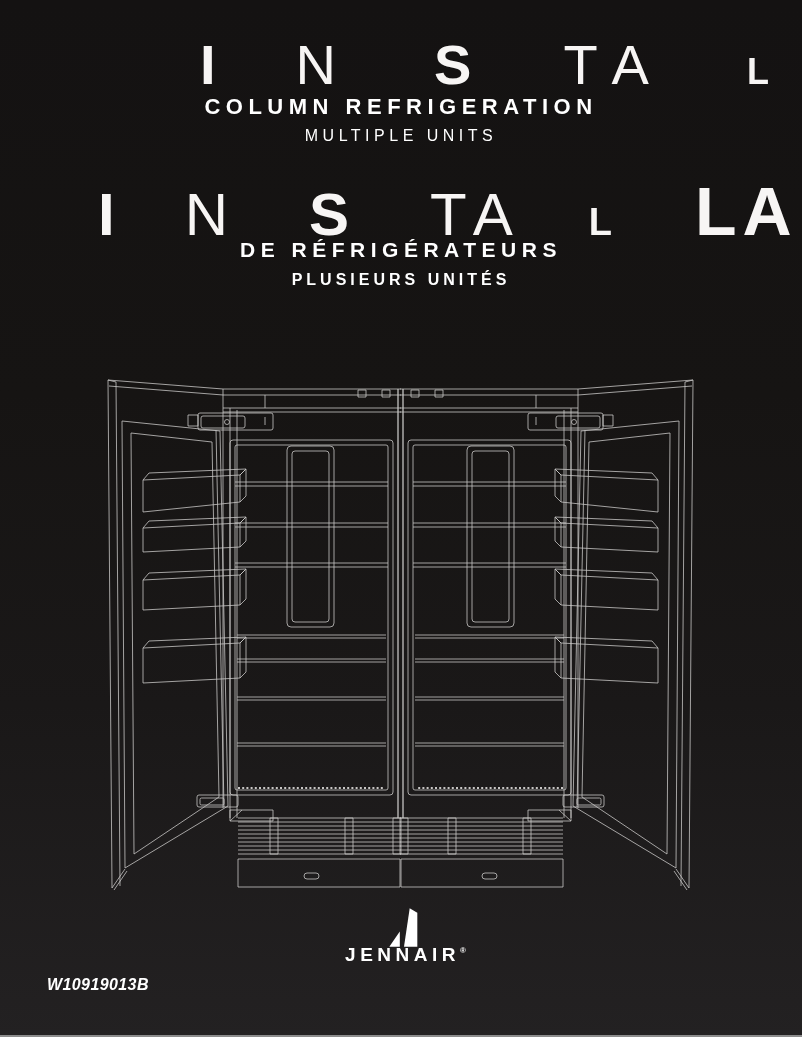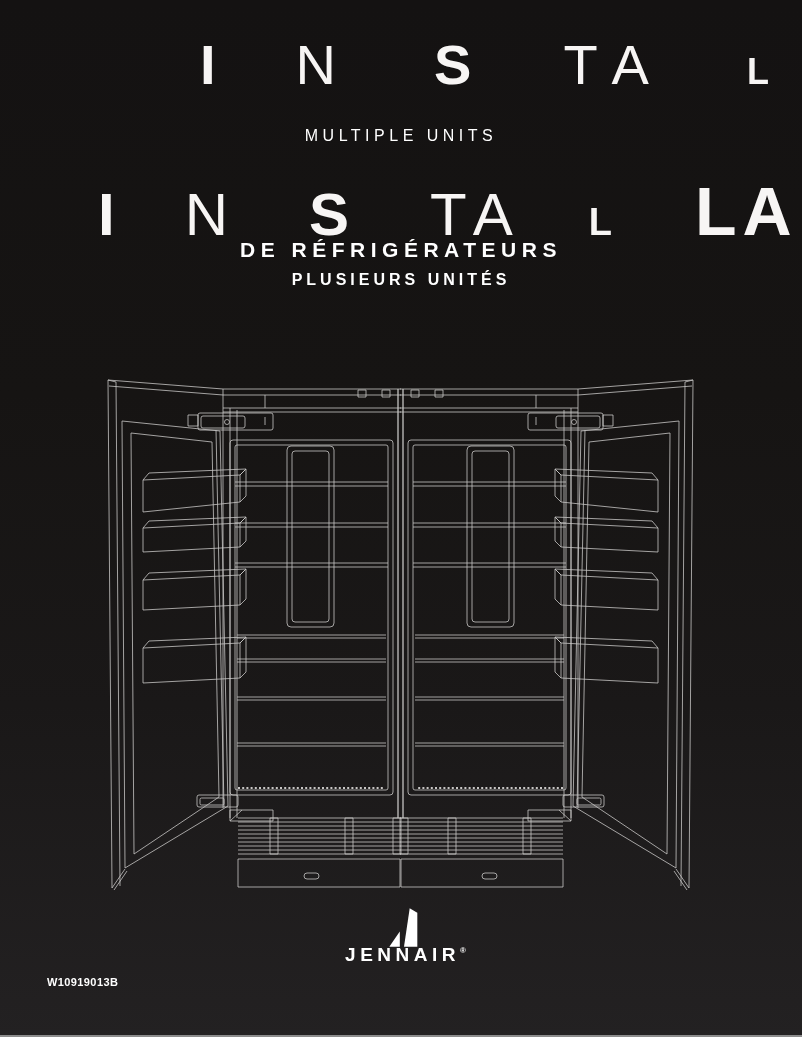--- a/index.html
+++ b/index.html
@@ -43,37 +43,38 @@
   
   .logo-mark{position:absolute;left:378px;top:900px;}
   .wordmark{
     position:absolute;left:9px;right:0;top:944px;text-align:center;
     font-size:19px;font-weight:700;letter-spacing:4.5px;color:#fff;
   }
   .wordmark sup{font-size:8px;letter-spacing:0;vertical-align:8px;}
   
   .part-number{
     position:absolute;left:47px;top:976px;
-    font-size:11px;font-weight:700;letter-spacing:.4px;color:#fff;
+    font-size:16px;font-weight:700;letter-spacing:.4px;color:#fff;font-style:italic;
   }
   .bottom-bar{position:absolute;left:0;right:0;bottom:0;height:2px;background:#8c8c8c;}
 </style>
 </head>
 <body>
 
 <div class="page">
 
   <div class="title-row row-en">
     <span class="g56b">I</span>
     <span class="g56r en-n">N</span>
     <span class="g56b en-s">S</span>
     <span class="g56r en-t">T</span>
     <span class="g56r en-a">A</span>
     <span class="g36b en-l">L</span>
   </div>
+  <div class="sub sub-en1">COLUMN REFRIGERATION</div>
   <div class="sub sub-en2">MULTIPLE UNITS</div>
 
   <div class="title-row row-fr">
     <span class="g60b">I</span>
     <span class="g60r fr-n">N</span>
     <span class="g60b fr-s">S</span>
     <span class="g60r fr-t">T</span>
     <span class="g60r fr-a">A</span>
     <span class="g38b fr-l1">L</span>
     <span class="g68b fr-l2">L</span>

